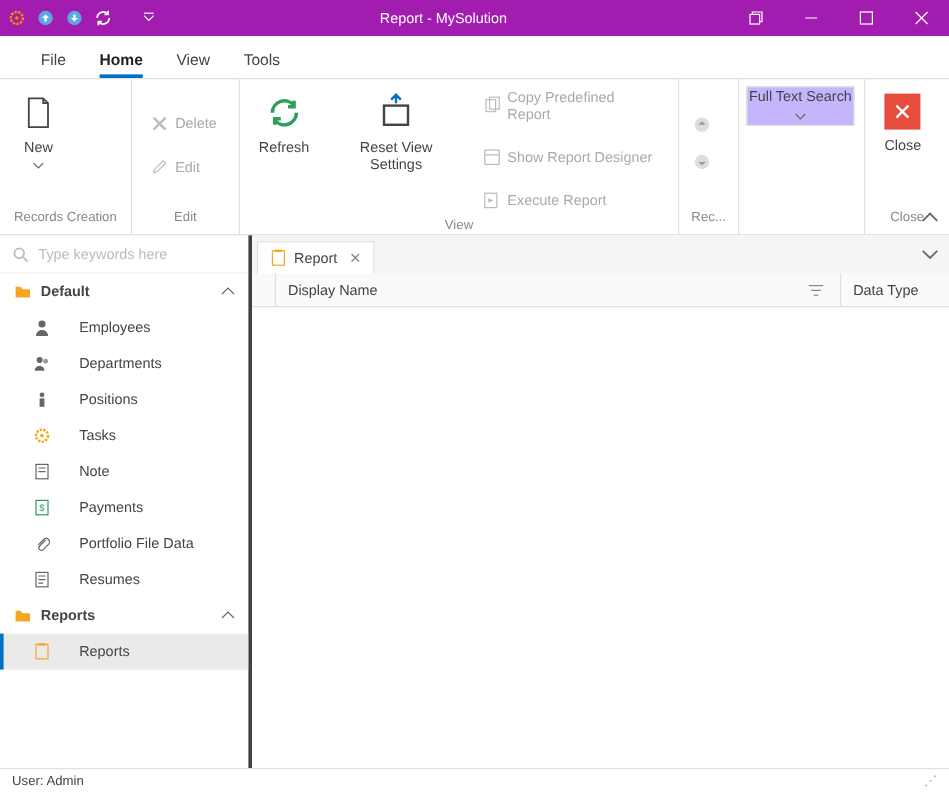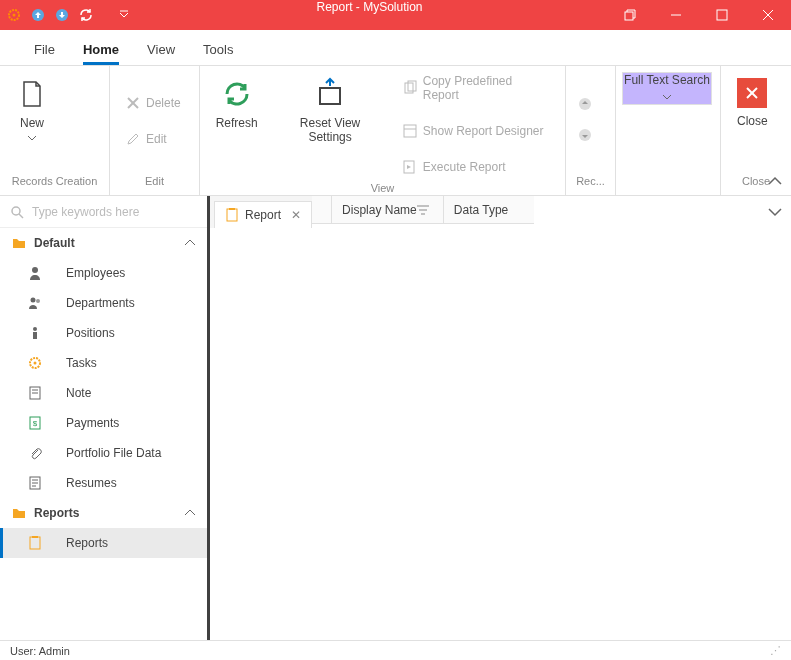--- a/index.html
+++ b/index.html
@@ -1,17 +1,17 @@
 <!DOCTYPE html>
 <html><head>
 <meta charset="utf-8">
 <style>
 *{margin:0;padding:0;box-sizing:border-box;font-family:"Segoe UI",Arial,sans-serif}
 body{width:791px;height:660px;overflow:hidden;background:#fff;font-size:12px;color:#444}
-.titlebar{height:30px;background:#ef4444;display:flex;color:#fff}
+.titlebar{height:30px;background:#a21caf;display:flex;align-items:center;color:#fff}
 .qat{display:flex;align-items:center;padding-left:6px;gap:8px}
 .qat .ic{width:16px;height:16px;display:flex;align-items:center;justify-content:center}
 .titletxt{flex:1;text-align:center;font-size:12px}
 .winbtns{display:flex;height:100%}
 .winbtn{width:46px;display:flex;align-items:center;justify-content:center}
 .winbtn svg{width:12px;height:12px;stroke:#fff;fill:none;stroke-width:1}
 .menubar{height:36px;display:flex;align-items:flex-end;border-bottom:1px solid #e0e0e0;padding-left:34px;gap:28px}
 .menuitem{font-size:13px;padding-bottom:8px;cursor:pointer}
 .menuitem.active{font-weight:600;border-bottom:3px solid #0072c6;padding-bottom:5px;color:#222}
 .ribbon{height:130px;display:flex;border-bottom:1px solid #e0e0e0;position:relative}
@@ -29,21 +29,21 @@
 .closebtn{width:30px;height:30px;background:#e74c3c;display:flex;align-items:center;justify-content:center;margin:0 auto}
 .collapse{position:absolute;right:10px;bottom:6px;cursor:pointer}
 .body{display:flex;height:444px}
 .sidebar{width:210px;border-right:3px solid #404040;display:flex;flex-direction:column;overflow:hidden}
 .search{height:32px;display:flex;align-items:center;padding:0 10px;border-bottom:1px solid #eee;gap:8px;color:#bbb}
 .navgroup-hdr{display:flex;align-items:center;padding:8px 12px;gap:8px;font-size:12px;font-weight:600;cursor:pointer}
 .navgroup-hdr .chev{margin-left:auto}
 .navitem{display:flex;align-items:center;padding:8px 12px 8px 28px;gap:24px;font-size:12px;cursor:pointer}
 .navitem.sel{background:#eaeaea;position:relative}
 .navitem.sel::before{content:"";position:absolute;left:0;top:0;bottom:0;width:3px;background:#0072c6}
-.content{flex:1;display:flex;position:relative}
+.content{flex:1;display:flex;flex-direction:column;position:relative}
 .tabstrip{height:32px;display:flex;align-items:flex-end;padding-left:4px;background:#f5f5f5}
 .tab{display:flex;align-items:center;gap:6px;padding:6px 10px;background:#fff;border:1px solid #e0e0e0;border-bottom:none;font-size:12px;cursor:pointer}
 .tab .x{color:#888;margin-left:4px}
 .dropdn{position:absolute;right:10px;top:8px;cursor:pointer}
 .colhdr{height:28px;display:flex;align-items:center;border-bottom:1px solid #e0e0e0;background:#fafafa}
 .col{padding:0 10px;font-size:12px;display:flex;align-items:center;height:100%}
 .col.dn{flex:1;border-right:1px solid #e0e0e0;position:relative}
 .col.dt{width:90px}
 .statusbar{height:20px;border-top:1px solid #e0e0e0;display:flex;align-items:center;padding:0 10px;font-size:11px;justify-content:space-between}
 svg{overflow:visible}

